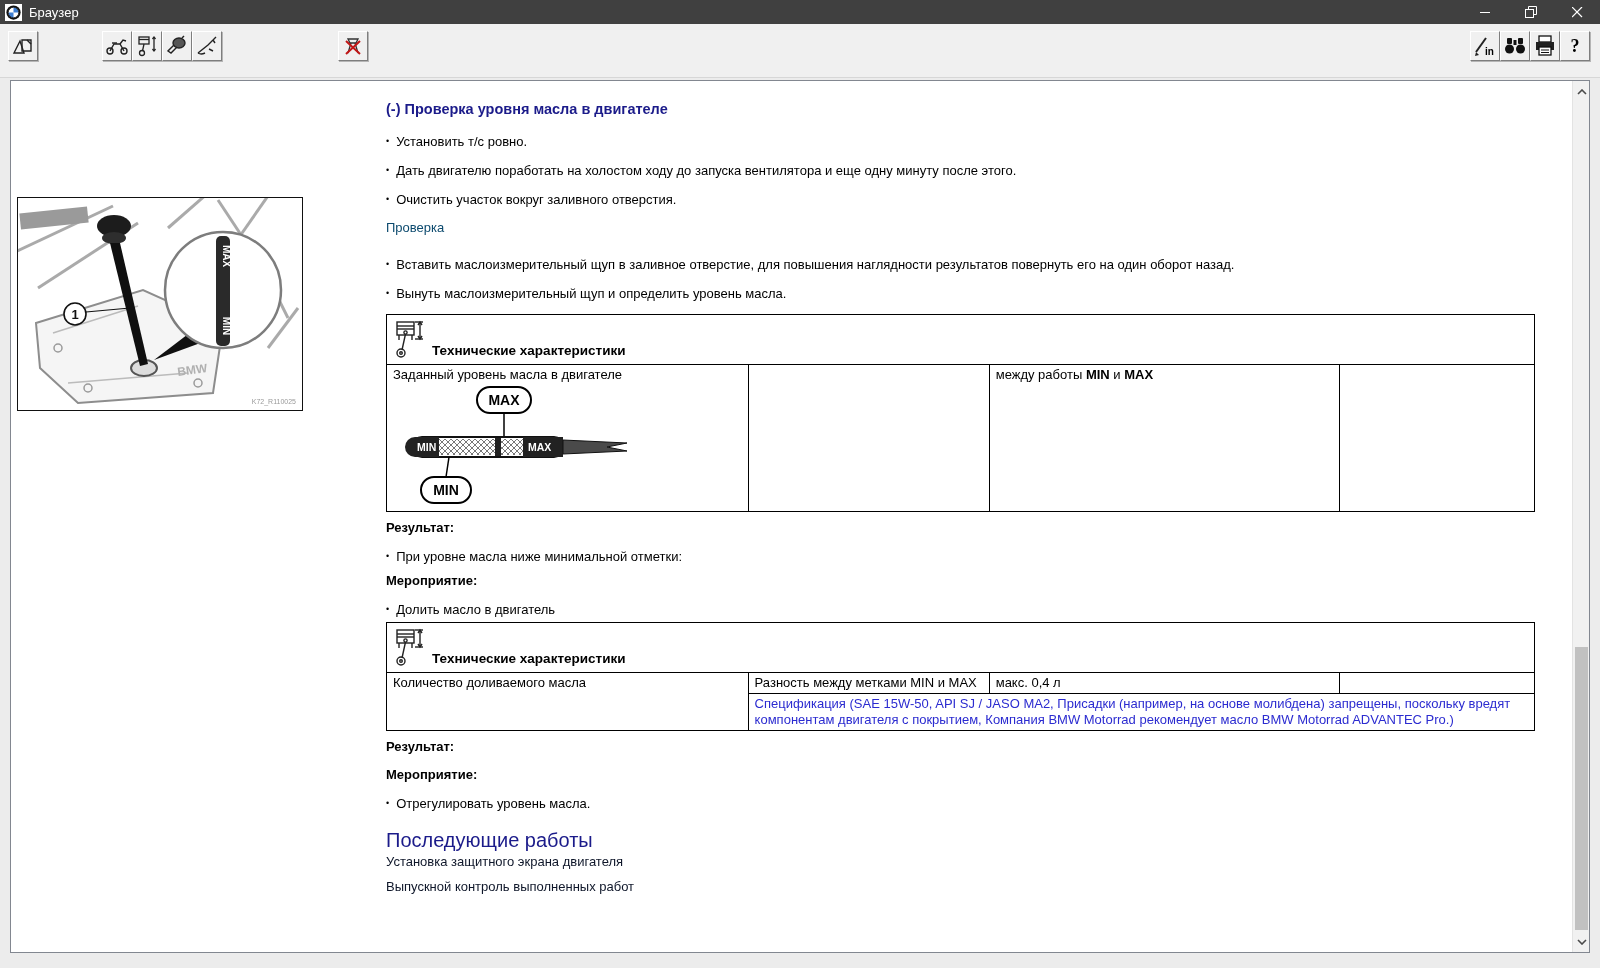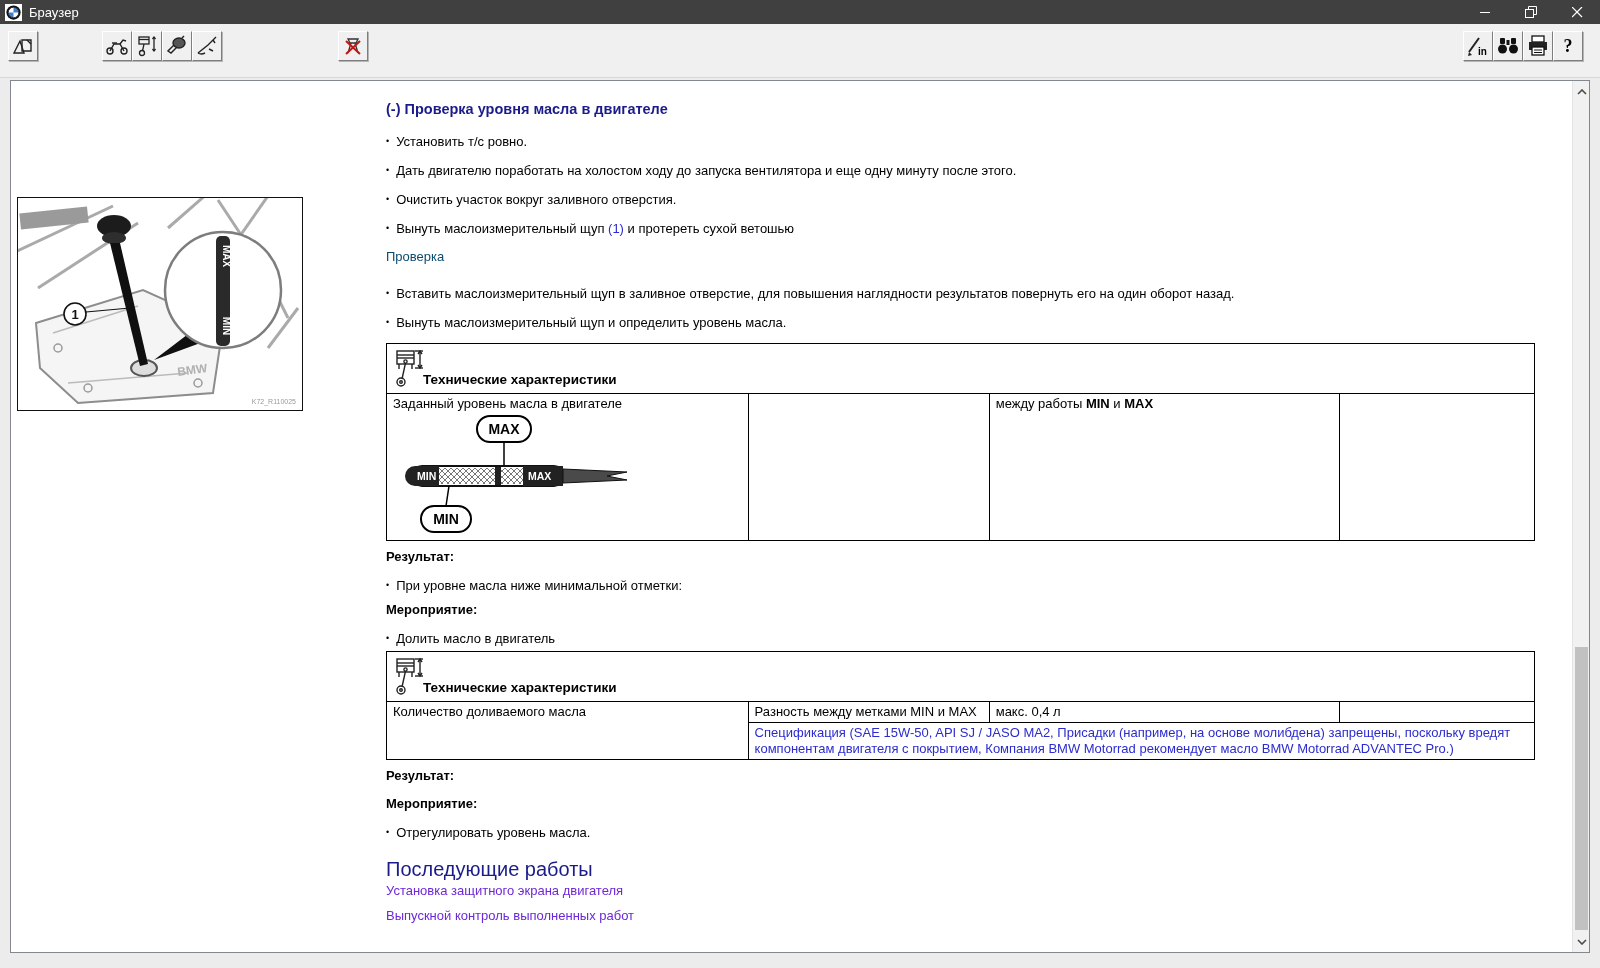--- a/index.html
+++ b/index.html
@@ -15,21 +15,21 @@
   .win-controls { position:absolute; right:0; top:0; height:24px; display:flex; }
   .win-btn { width:46px; height:24px; display:flex; align-items:center; justify-content:center; }
 
   
   .toolbar { position:absolute; left:0; top:24px; width:1600px; height:54px;
     background:#f0f0f0; border-bottom:1px solid #d7d7d7; }
   .tbtn { position:absolute; top:7px; width:30px; height:30px; background:#f0f0f0;
     border:1px solid; border-color:#ffffff #7e7e7e #7e7e7e #ffffff;
     box-shadow:1px 1px 0 #b5b5b5; display:flex; align-items:center; justify-content:center; }
   .tbtn svg { display:block; }
-  .rgroup { position:absolute; right:17px; top:7px; display:flex; }
+  .rgroup { position:absolute; right:10px; top:7px; display:flex; }
   .rgroup .tbtn { position:static; }
 
   
   .panel { position:absolute; left:10px; top:80px; width:1580px; height:873px;
     background:#fff; border:1px solid #828790; }
 
   
   .vscroll { position:absolute; top:0; right:0; width:17px; height:100%;
     background:#f1f1f1; border-left:1px solid #e3e3e3; }
   .scroll-arrow { position:absolute; left:0; width:17px; height:17px;
@@ -50,27 +50,27 @@
   .bullet::before { content:"•"; font-size:9px; vertical-align:2px; margin-right:7px; }
   .blue { color:#2b2bd0; }
   .bold { font-weight:bold; }
   .sub-heading { color:#0c4a6e; margin-bottom:20px; cursor:pointer; }
   .reslabel { font-weight:bold; margin-bottom:12px; } 
   .bullet.sm { margin-bottom:8px; }
 
   table.spec { width:100%; border-collapse:collapse; margin:2px 0 8px 0; }
   table.spec td { border:1px solid #000; vertical-align:top; padding:2px 6px; }
   table.spec td.th-cell { height:50px; vertical-align:bottom; padding-bottom:4px; }
-  .th-flex { display:flex; align-items:flex-end; }
+  .th-flex { display:flex; align-items:flex-end; gap:9px; }
   .th-flex .th-label { font-weight:bold; font-size:13.5px; padding-bottom:1px; }
   td.diagram-cell { height:140px; }
 
   .followup-heading { color:#1b1b8a; font-weight:normal; font-size:20px;
     margin:20px 0 6px 0; }
-  .followup-link { color:#6d28d9; margin-bottom:9px; cursor:pointer; }
+  .followup-link { color:#0f172a; margin-bottom:9px; cursor:pointer; }
 
   .statusbar { position:absolute; left:0; bottom:0; width:1600px; height:15px; background:#ececec; }
 </style>
 </head>
 <body>
 
 <div class="titlebar">
   <div class="app-icon">
     <svg width="15" height="15" viewBox="0 0 20 20">
       <circle cx="10" cy="10" r="9.5" fill="#111"></circle>
@@ -236,21 +236,20 @@
   <div class="doc">
 
     <div class="doc-title">
       <span>(-)</span>
       <span>Проверка уровня масла в двигателе</span>
     </div>
 
     <div class="bullet">Установить т/с ровно.</div>
     <div class="bullet">Дать двигателю поработать на холостом ходу до запуска вентилятора и еще одну минуту после этого.</div>
     <div class="bullet">Очистить участок вокруг заливного отверстия.</div>
-    <div class="bullet"><span>Вынуть маслоизмерительный щуп </span><span class="blue">(1)</span><span> и протереть сухой ветошью</span></div>
 
     <div class="sub-heading">Проверка</div>
 
     <div class="bullet">Вставить маслоизмерительный щуп в заливное отверстие, для повышения наглядности результатов повернуть его на один оборот назад.</div>
     <div class="bullet">Вынуть маслоизмерительный щуп и определить уровень масла.</div>
 
     <table class="spec">
       <colgroup>
           <col style="width:31.5%">
           <col style="width:21%">

